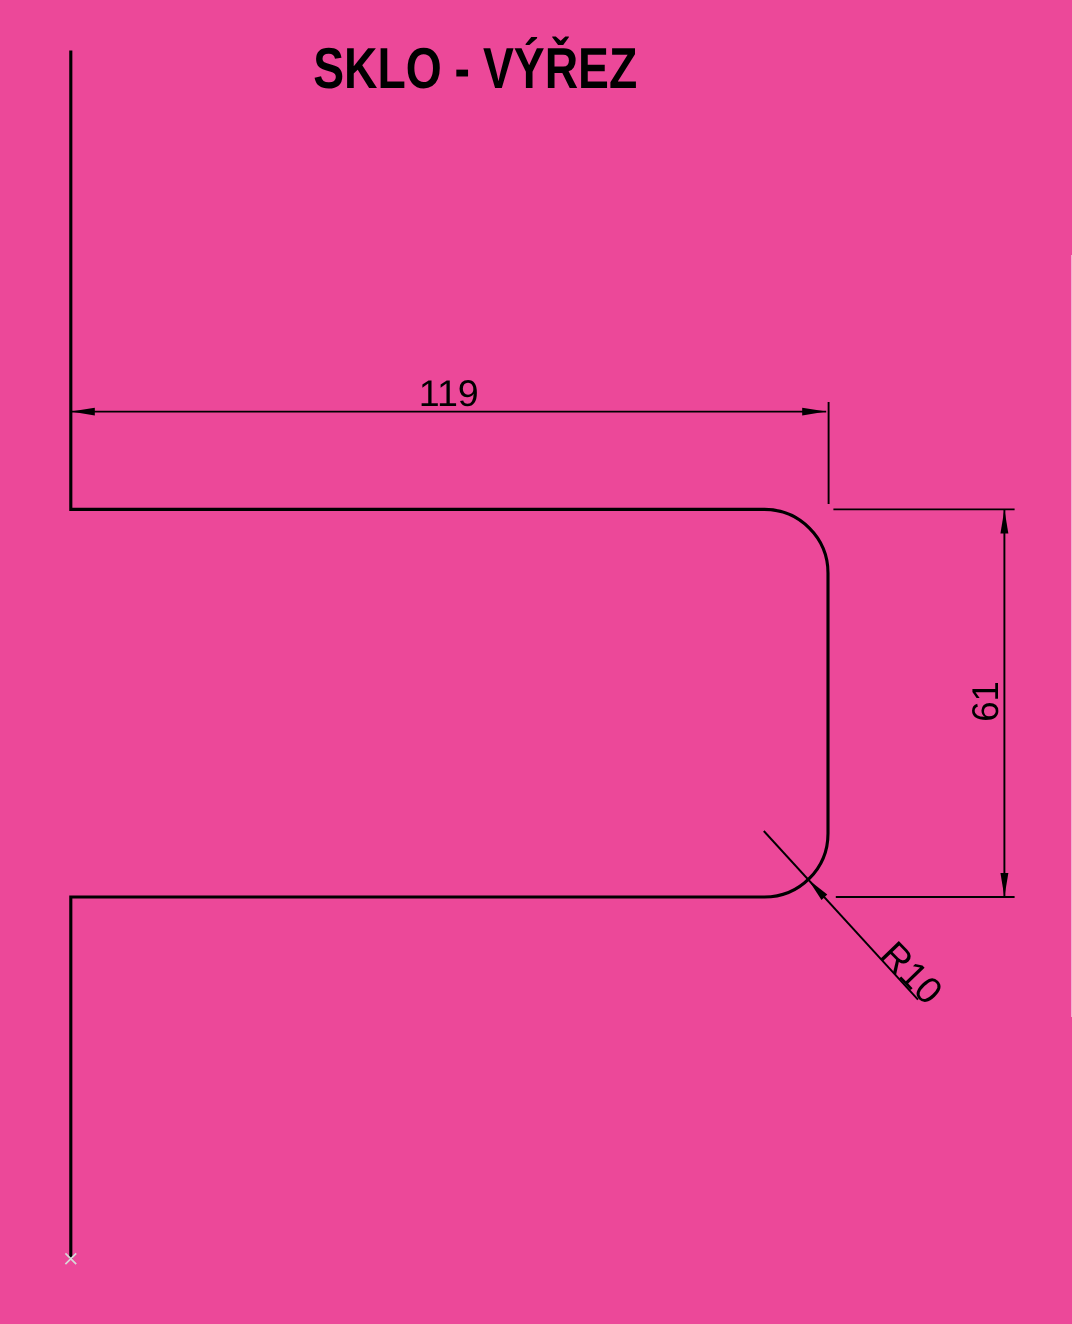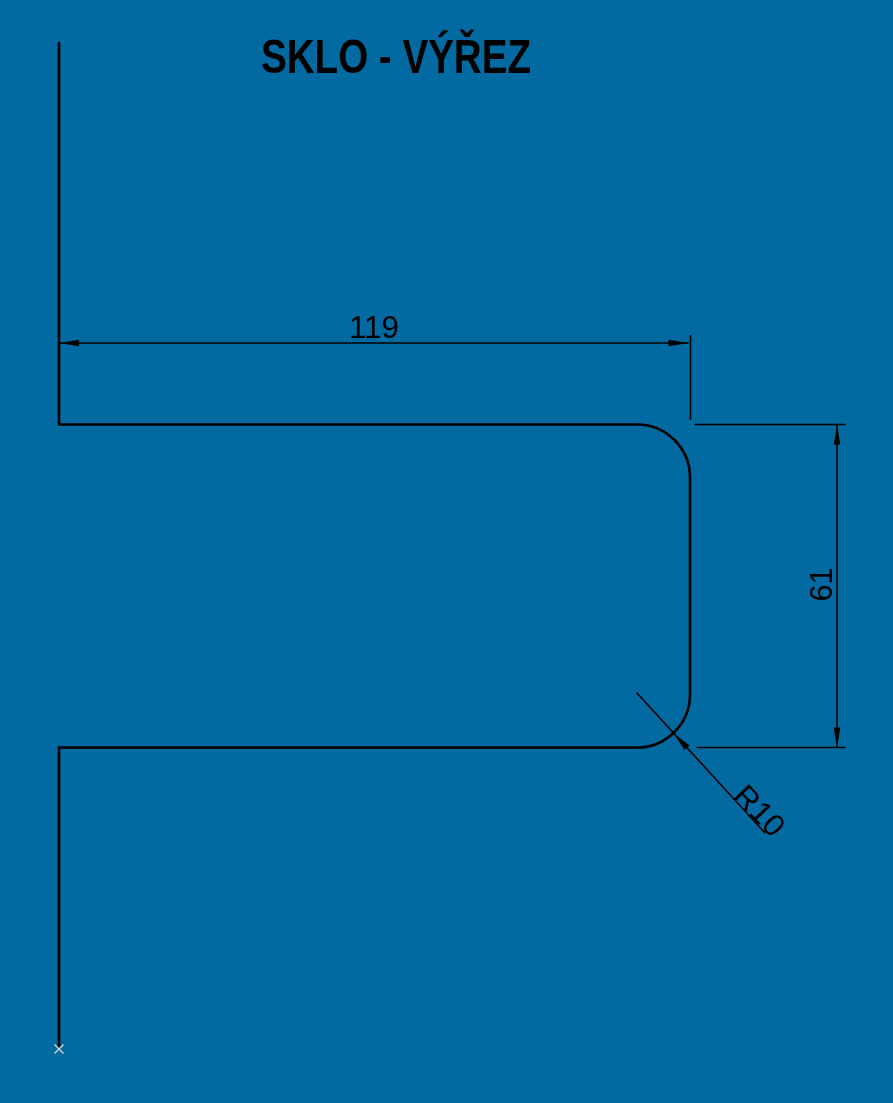--- a/index.html
+++ b/index.html
@@ -4,21 +4,21 @@
 <style>
   html, body {
     margin: 0;
     padding: 0;
     background: #ffffff;
   }
   .canvas {
     position: relative;
     width: 893px;
     height: 1103px;
-    background: #0369a1;
+    background: #ec4899;
     overflow: hidden;
     font-family: "Liberation Sans", "DejaVu Sans", sans-serif;
   }
   svg { display: block; position: absolute; inset: 0; }
   .obj-line  { fill: none; stroke-width: 2.6px; }
   .dim-line  { fill: none; stroke-width: 1.6px; }
   .dim-text  {
     fill: #000000;
     font-size: 31px;
     font-family: "Liberation Sans", "DejaVu Sans", sans-serif;

